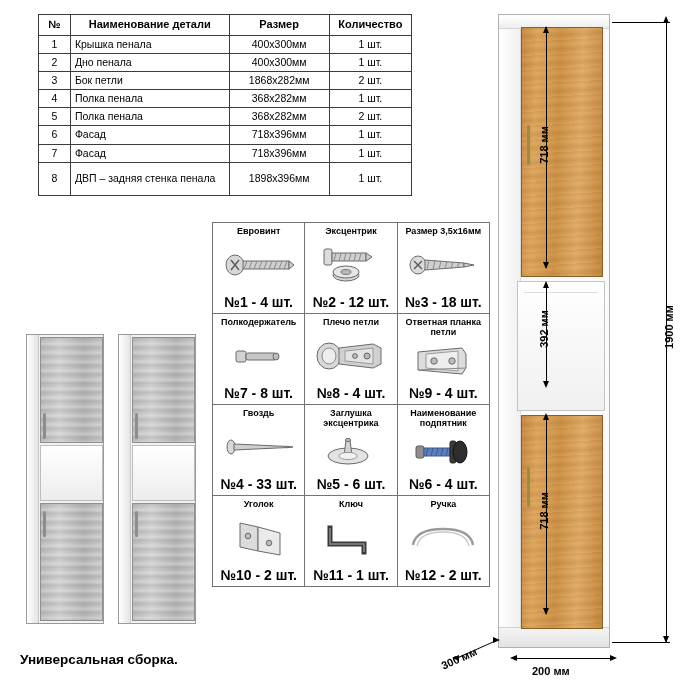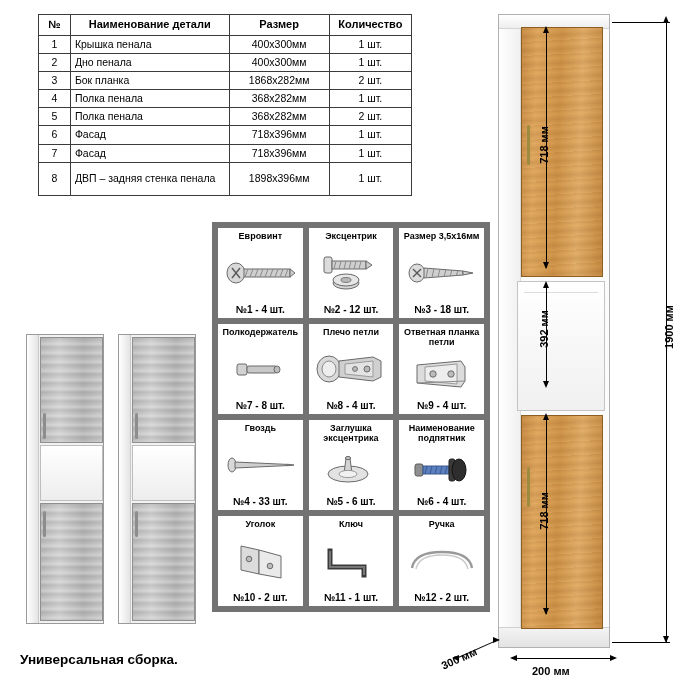--- a/index.html
+++ b/index.html
@@ -44,21 +44,21 @@
 
   
   .hw-grid {
     position: absolute;
     left: 212px;
     top: 222px;
     width: 278px;
     border-collapse: collapse;
   }
   .hw-grid td {
-    border: 6px solid #737373;
+    border: 1px solid #737373;
     width: 33.33%;
     height: 90px;
     vertical-align: top;
     padding: 0;
   }
   .hw-cell {
     display: flex;
     flex-direction: column;
     align-items: center;
     justify-content: space-between;
@@ -74,21 +74,21 @@
     color: #000;
   }
   .hw-art {
     flex: 1;
     display: flex;
     align-items: center;
     justify-content: center;
     width: 100%;
   }
   .hw-qty {
-    font-size: 10px;
+    font-size: 14px;
     font-weight: bold;
     text-align: center;
     color: #000;
   }
 
   
   .small-wardrobe {
     position: absolute;
     left: 22px;
     top: 334px;
@@ -303,21 +303,21 @@
       <td class="pt-qty">1 шт.</td>
     </tr>
     <tr>
       <td class="pt-num">2</td>
       <td class="pt-name">Дно пенала</td>
       <td class="pt-size">400х300мм</td>
       <td class="pt-qty">1 шт.</td>
     </tr>
     <tr>
       <td class="pt-num">3</td>
-      <td class="pt-name">Бок планка</td>
+      <td class="pt-name">Бок петли</td>
       <td class="pt-size">1868х282мм</td>
       <td class="pt-qty">2 шт.</td>
     </tr>
     <tr>
       <td class="pt-num">4</td>
       <td class="pt-name">Полка пенала</td>
       <td class="pt-size">368х282мм</td>
       <td class="pt-qty">1 шт.</td>
     </tr>
     <tr>

